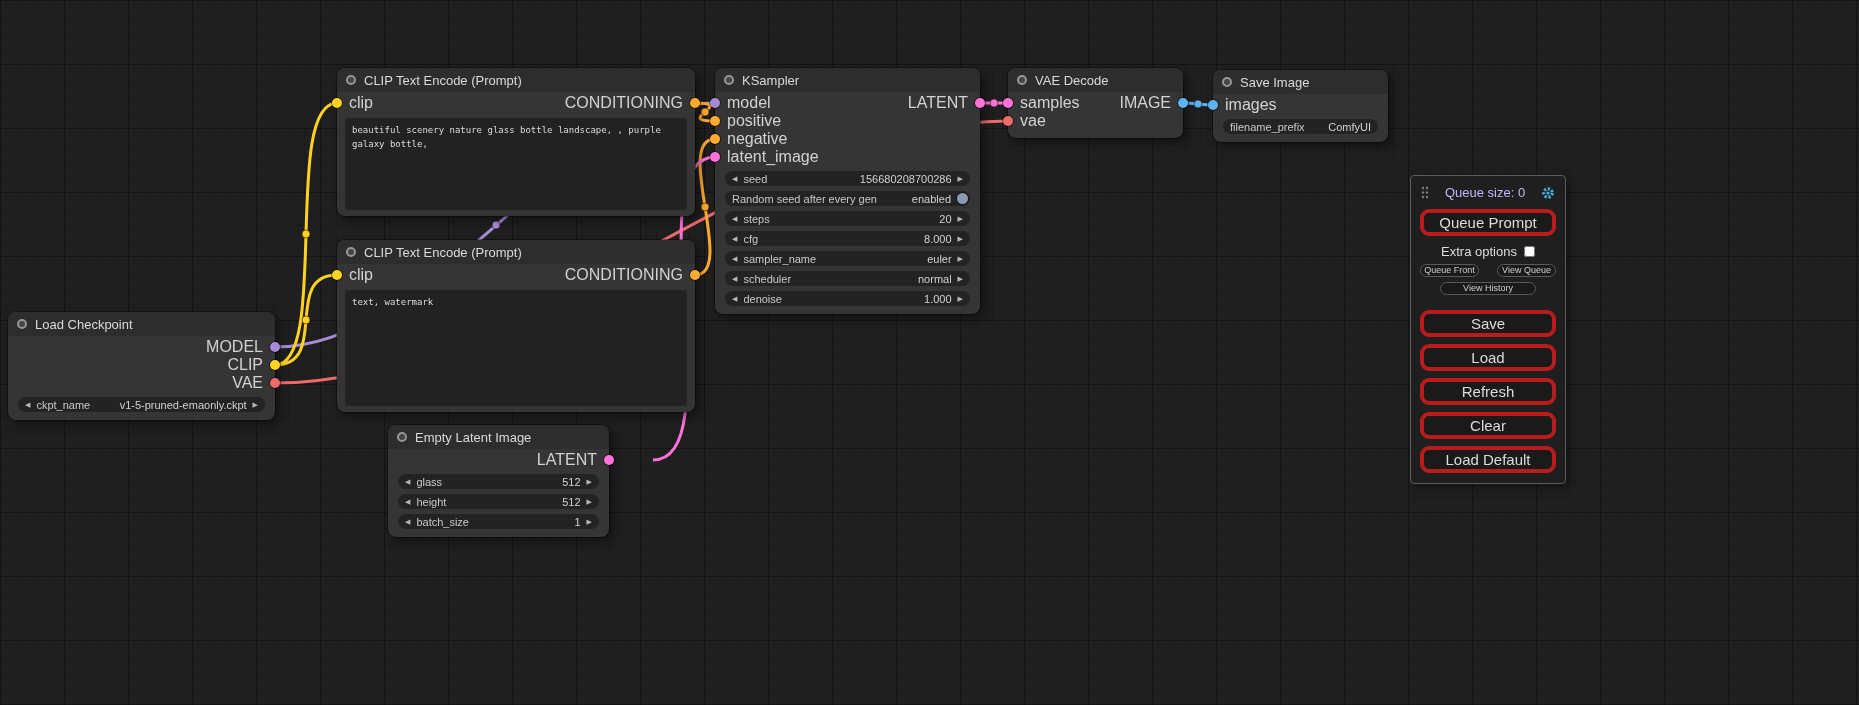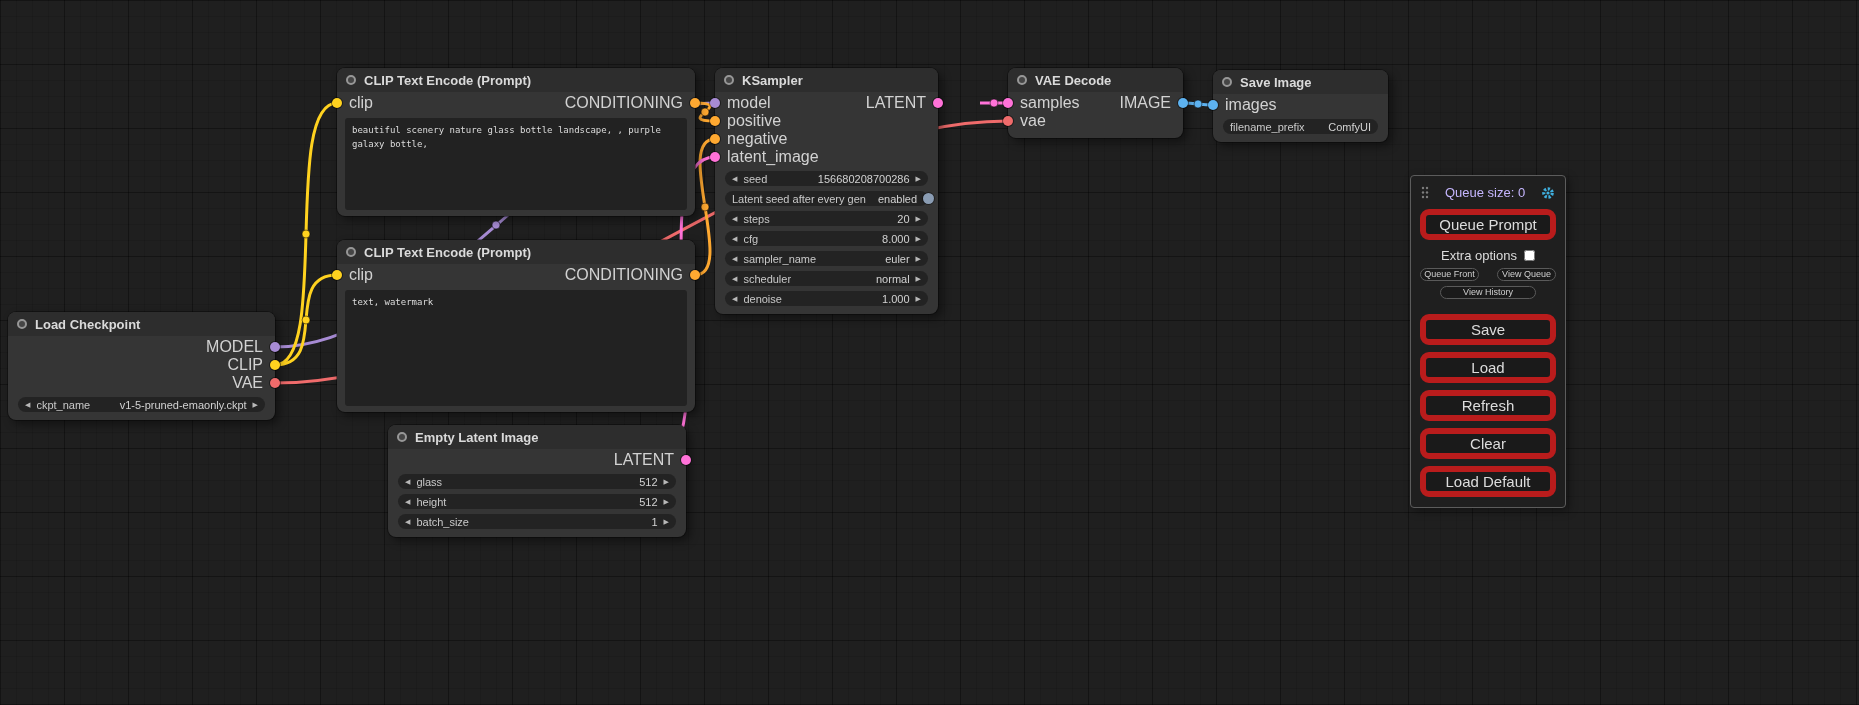--- a/index.html
+++ b/index.html
@@ -19,21 +19,21 @@
   .wire { fill:none; stroke:var(--c,#888); stroke-width:3; }
   .linkdot { fill:var(--c,#888); stroke:rgba(0,0,0,.5); stroke-width:1; }
 
   .node { position:absolute; z-index:2; background:#353535; border-radius:8px;
           box-shadow:0 0 0 1px rgba(0,0,0,.35), 4px 4px 10px rgba(0,0,0,.45);
           color:#d4d4d4; }
   .nhead { height:24px; display:flex; align-items:center; gap:8px; padding:0 9px;
            background:#2d2d2d; border-radius:8px 8px 0 0; }
   .ndot { width:10px; height:10px; border-radius:50%; background:#454545;
           border:2px solid #979797; flex:none; }
-  .ntitle { font-size:13px; color:#dadada; white-space:nowrap;font-weight:bold; }
+  .ntitle { font-size:13px; color:#dadada; white-space:nowrap; }
   .nbody { padding-top:2px; }
   .row { display:flex; align-items:center; height:18px; gap:7px; }
   .pin { width:10px; height:10px; border-radius:50%; background:var(--c,#888);
          flex:none; box-shadow:0 0 0 1px rgba(0,0,0,.45); }
   .pin.in { margin-left:-5px; }
   .pin.out { margin-right:-5px; }
   .flex { flex:1; }
   .plabel { font-size:16px; color:#d2d2d2; white-space:nowrap; }
   .textwidget { margin:6px 8px 0; background:#222; border-radius:3px; padding:5px 7px;
                 font-family:"DejaVu Sans Mono", monospace; font-size:9px; line-height:1.6;
@@ -46,21 +46,21 @@
   .knob { width:11px; height:11px; border-radius:50%; background:#8a9cb3;
           margin-right:-5px; flex:none; box-shadow:0 0 0 1px rgba(0,0,0,.4); }
 
   #queue-panel { position:absolute; z-index:3; left:1410px; top:175px; width:156px;
                  background:#1f1f1f; border:1px solid #5c5c5c; border-radius:4px;
                  padding:7px 9px 10px; color:#dcdcdc;
                  box-shadow:3px 3px 10px rgba(0,0,0,.4); }
   .qhead { display:flex; align-items:center; gap:6px; font-size:13px; padding:2px 1px; }
   .qsize { flex:1; text-align:center; color:#c4b5fd; }
   .qbtn { display:block; width:100%; margin-top:7px; background:#1a1a1a;
-          border:6px solid #b91c1c; border-radius:9px; color:#dcdcdc;
+          border:4px solid #b91c1c; border-radius:9px; color:#dcdcdc;
           font-size:15px; line-height:19px; text-align:center;
           font-family:inherit; cursor:pointer; padding:0; }
   .extra { display:flex; align-items:center; justify-content:center; gap:7px;
            margin-top:8px; font-size:13px; color:#dcdcdc; }
   .extra input { width:11px; height:11px; cursor:pointer; }
   .qrow { display:flex; gap:18px; margin-top:5px; }
   .qsmall { flex:none; background:#1a1a1a; border:1px solid #5a5a5a; border-radius:8px;
             color:#cfcfcf; font-size:9px; line-height:11px; text-align:center;
             font-family:inherit; padding:0 2px; cursor:pointer; }
   .qrow .qsmall { flex:1; }
@@ -150,21 +150,21 @@
         <span class="pin in" style="--c: #ffd21f;"></span>
         <span class="plabel">clip</span>
         <span class="flex"></span>
         <span class="plabel">CONDITIONING</span>
         <span class="pin out" style="--c: #ffa931;"></span>
       </div>
       <div class="textwidget" style="height:116px">text, watermark</div>
     </div>
   </div>
 
-  <div class="node" style="left:388px; top:425px; width:298px; height:112px">
+  <div class="node" style="left:388px; top:425px; width:221px; height:112px">
     <div class="nhead">
       <span class="ndot"></span>
       <span class="ntitle">Empty Latent Image</span>
     </div>
     <div class="nbody">
       <div class="row">
         <span class="flex"></span>
         <span class="plabel">LATENT</span>
         <span class="pin out" style="--c: #ff72d8;"></span>
       </div>
@@ -185,21 +185,21 @@
       <div class="widget">
         <span class="warrow">◀</span>
         <span class="wlabel">batch_size</span>
         <span class="flex"></span>
         <span class="wvalue">1</span>
         <span class="warrow">▶</span>
       </div>
     </div>
   </div>
 
-  <div class="node" style="left:715px; top:68px; width:223px; height:246px">
+  <div class="node" style="left:715px; top:68px; width:265px; height:246px">
     <div class="nhead">
       <span class="ndot"></span>
       <span class="ntitle">KSampler</span>
     </div>
     <div class="nbody">
       <div class="row">
         <span class="pin in" style="--c: #a78bd4;"></span>
         <span class="plabel">model</span>
         <span class="flex"></span>
         <span class="plabel">LATENT</span>
@@ -218,21 +218,21 @@
         <span class="plabel">latent_image</span>
       </div>
       <div class="widget">
         <span class="warrow">◀</span>
         <span class="wlabel">seed</span>
         <span class="flex"></span>
         <span class="wvalue">156680208700286</span>
         <span class="warrow">▶</span>
       </div>
       <div class="widget">
-        <span class="wlabel">Latent seed after every gen</span>
+        <span class="wlabel">Random seed after every gen</span>
         <span class="flex"></span>
         <span class="wvalue">enabled</span>
         <span class="knob"></span>
       </div>
       <div class="widget">
         <span class="warrow">◀</span>
         <span class="wlabel">steps</span>
         <span class="flex"></span>
         <span class="wvalue">20</span>
         <span class="warrow">▶</span>

